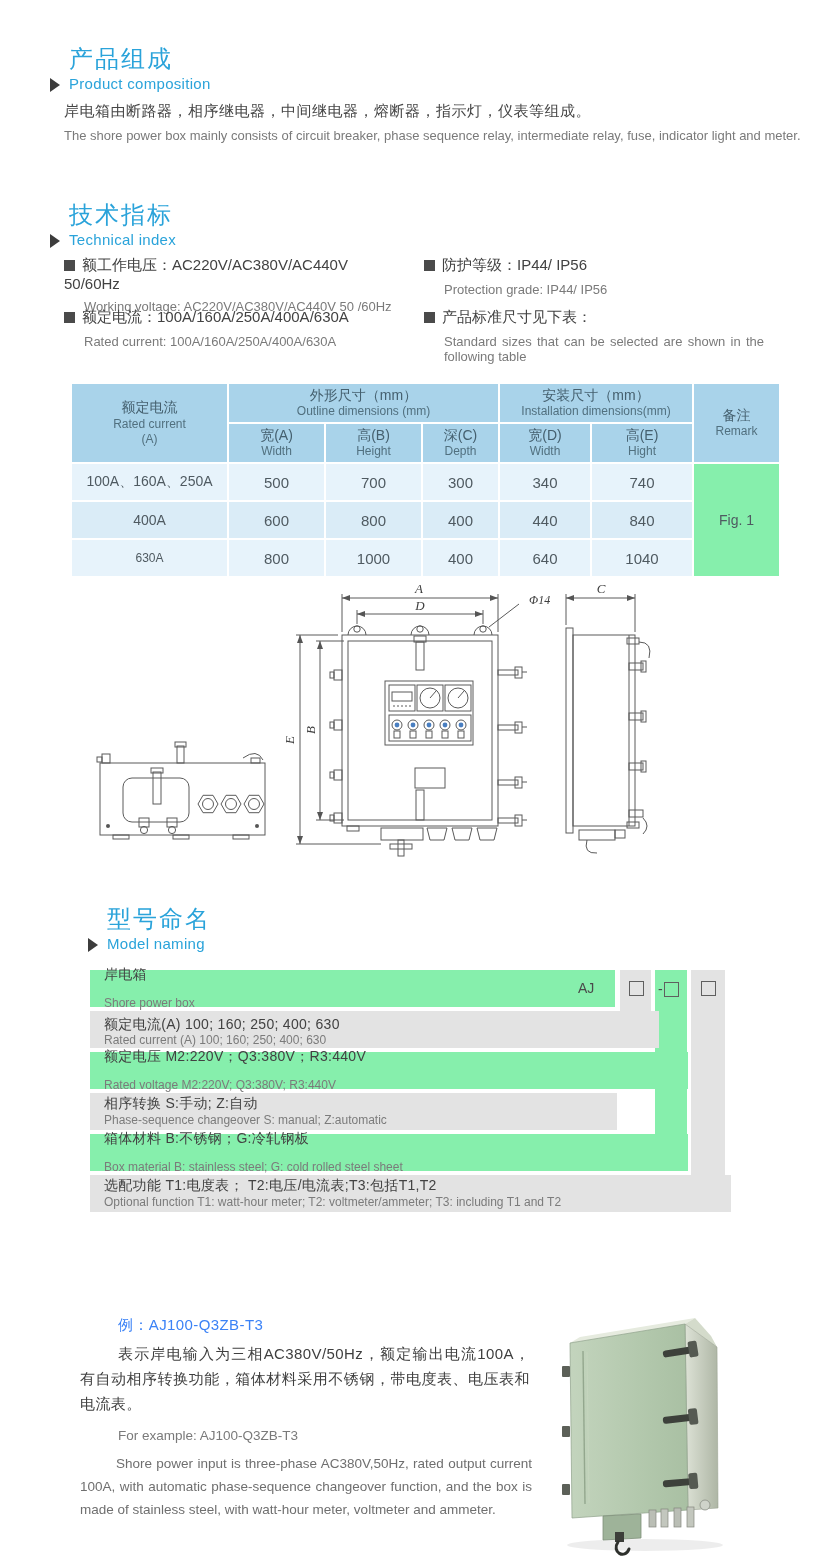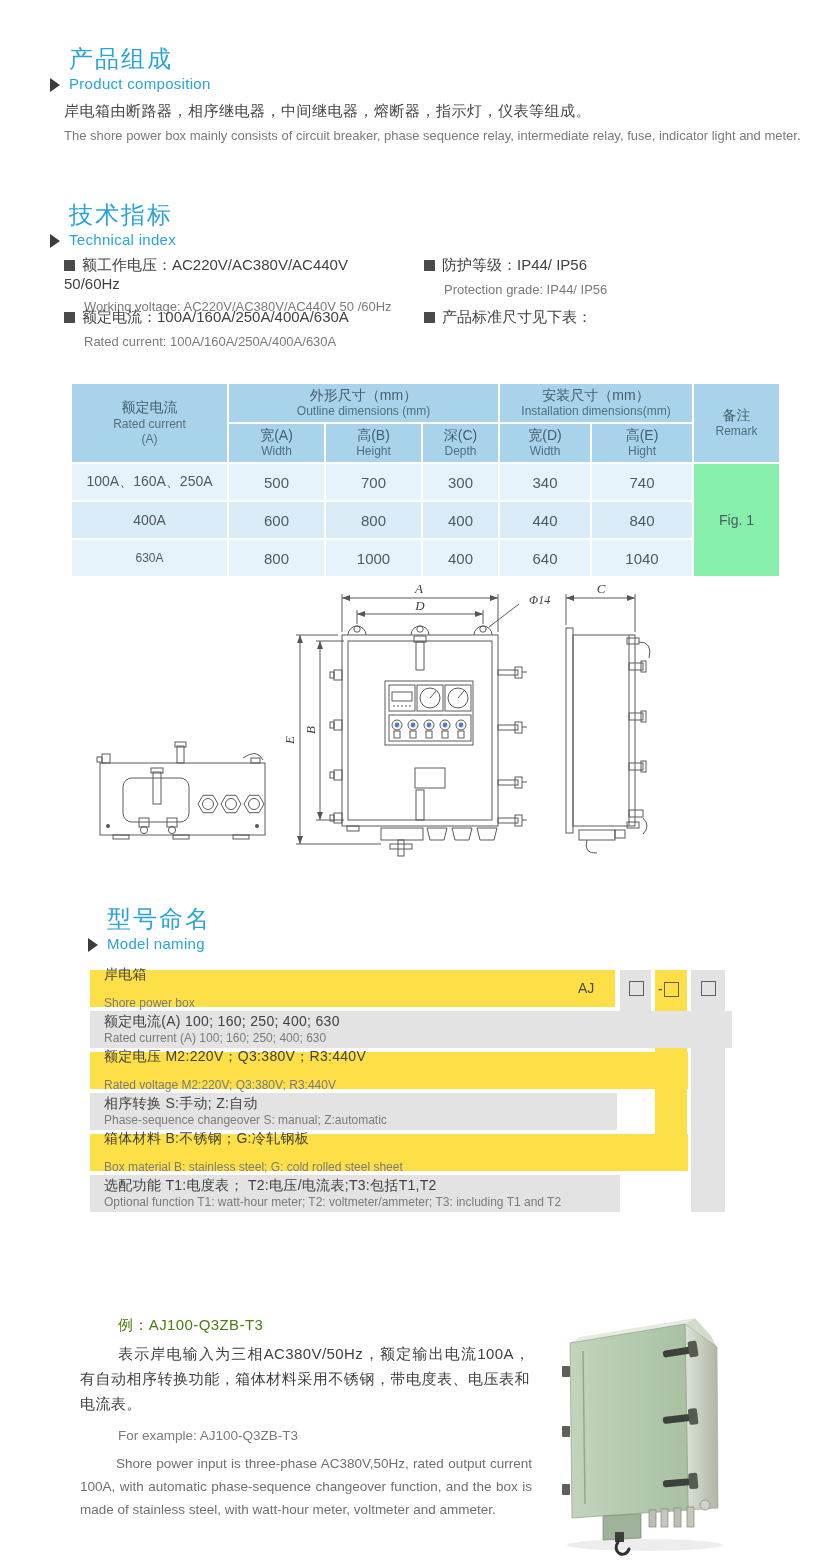--- a/index.html
+++ b/index.html
@@ -23,29 +23,29 @@
   #size-table{position:absolute;left:70px;top:382px;border-collapse:separate;border-spacing:2px;table-layout:fixed;width:695px;}
   #size-table th,#size-table td{text-align:center;vertical-align:middle;font-weight:normal;padding:0;}
   #size-table th{background:#a9d3ea;color:#45606f;}
   #size-table .th-zh{font-size:14px;display:block;line-height:1.25;}
   #size-table .th-en{font-size:12px;display:block;line-height:1.25;color:#51707f;}
   #size-table td{font-size:15px;color:#4f5a61;background:#e7f3fb;height:36px;}
   #size-table tr.alt td{background:#daecf7;}
   #size-table td.remark{background:#86efac;font-size:14px;}
   
   .m-row{position:absolute;display:flex;flex-direction:column;justify-content:center;padding-left:14px;box-sizing:border-box;height:37px;}
-  .m-blue{background:#fde047;gap:12px;}
+  .m-blue{background:#86efac;gap:12px;}
   .m-gray{background:#e3e3e3;}
   .m-zh{font-size:14px;color:#424242;line-height:1.25;letter-spacing:.3px;}
   .m-en{font-size:12px;color:#7b7b7b;line-height:1.25;}
   .m-strip{position:absolute;}
   .m-box{display:inline-block;width:13px;height:13px;border:1px solid #5f5f5f;background:transparent;}
   .m-sym{position:absolute;font-size:14px;color:#4a4a4a;display:flex;align-items:center;gap:1px;}
   
-  .sel-example{font-size:15px;color:#4d7c0f;letter-spacing:.4px;}
+  .sel-example{font-size:15px;color:#3b82f6;letter-spacing:.4px;}
   .sel-para-zh{font-size:15px;color:#3f3f3f;line-height:25px;text-indent:38px;text-align:justify;letter-spacing:.4px;margin:0;}
   .sel-para-en{font-size:13.5px;color:#6f6f6f;line-height:23px;text-indent:36px;text-align:justify;margin:0;}
   svg text{font-family:"Liberation Serif","DejaVu Serif",serif;}
 </style>
 </head>
 <body>
 
 <div id="page">
 
   <div class="sec-head" style="left:50px;top:46px;">
@@ -73,20 +73,21 @@
   <div class="bullet-item" style="left:64px;top:308px;width:340px;">
     <div class="bullet-zh"><span class="sq"></span><span>额定电流：100A/160A/250A/400A/630A</span></div>
     <div class="bullet-en">Rated current: 100A/160A/250A/400A/630A</div>
   </div>
   <div class="bullet-item" style="left:424px;top:256px;width:340px;">
     <div class="bullet-zh"><span class="sq"></span><span>防护等级：IP44/ IP56</span></div>
     <div class="bullet-en">Protection grade: IP44/ IP56</div>
   </div>
   <div class="bullet-item" style="left:424px;top:308px;width:345px;">
     <div class="bullet-zh"><span class="sq"></span><span>产品标准尺寸见下表：</span></div>
+    <div class="bullet-en" style="width:320px;text-align:justify;">Standard sizes that can be selected are shown in the following table</div>
   </div>
 
   <table id="size-table">
     <colgroup>
         <col style="width:155px">
         <col style="width:95px">
         <col style="width:95px">
         <col style="width:75px">
         <col style="width:90px">
         <col style="width:100px">
@@ -341,37 +342,37 @@
   </div>
 
   <div class="m-strip m-gray" style="left:620px;top:970px;width:31px;height:78px;"></div>
   <div class="m-strip m-blue" style="left:655px;top:970px;width:32px;height:201px;"></div>
   <div class="m-strip m-gray" style="left:691px;top:970px;width:34px;height:242px;"></div>
 
   <div class="m-row m-blue" style="left:90px;top:970px;width:525px;">
     <div class="m-zh">岸电箱</div>
     <div class="m-en">Shore power box</div>
   </div>
-  <div class="m-row m-gray" style="left:90px;top:1011px;width:642px;">
+  <div class="m-row m-gray" style="left:90px;top:1011px;width:569px;justify-content:flex-end;">
     <div class="m-zh">额定电流(A)  100; 160; 250; 400; 630</div>
     <div class="m-en">Rated current (A)  100; 160; 250; 400; 630</div>
   </div>
   <div class="m-row m-blue" style="left:90px;top:1052px;width:598px;">
     <div class="m-zh">额定电压   M2:220V；Q3:380V；R3:440V</div>
     <div class="m-en">Rated voltage   M2:220V;  Q3:380V;  R3:440V</div>
   </div>
   <div class="m-row m-gray" style="left:90px;top:1093px;width:527px;">
     <div class="m-zh">相序转换  S:手动; Z:自动</div>
     <div class="m-en">Phase-sequence changeover  S: manual;  Z:automatic</div>
   </div>
   <div class="m-row m-blue" style="left:90px;top:1134px;width:598px;">
     <div class="m-zh">箱体材料   B:不锈钢；G:冷轧钢板</div>
     <div class="m-en">Box material   B: stainless steel; G: cold rolled steel sheet</div>
   </div>
-  <div class="m-row m-gray" style="left:90px;top:1175px;width:530px;">
+  <div class="m-row m-gray" style="left:90px;top:1175px;width:641px;">
     <div class="m-zh">选配功能    T1:电度表； T2:电压/电流表;T3:包括T1,T2</div>
     <div class="m-en">Optional function  T1: watt-hour meter; T2: voltmeter/ammeter; T3: including T1 and T2</div>
   </div>
 
   <div class="m-sym" style="left:578px;top:979px;height:18px;">AJ</div>
   <div class="m-sym" style="left:629px;top:981px;">
       <span class="m-box"></span>
     </div>
   <div class="m-sym" style="left:658px;top:981px;">
       <span>-</span>

